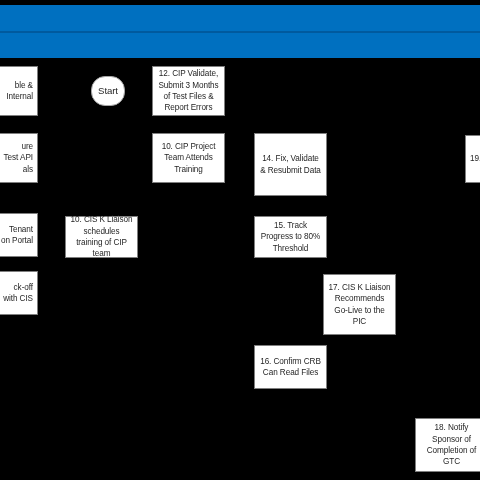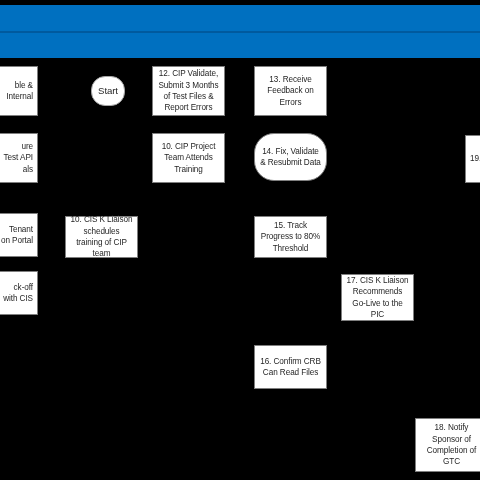--- a/index.html
+++ b/index.html
@@ -86,35 +86,32 @@
   </div>
 
   <div class="node terminator" style="left:63px; top:76px; width:34px; height:30px;margin-left:28px;">
     <div>Start</div>
   </div>
 
   <div class="node left-align" style="left:152px; top:66px; width:73px; height:50px;">
     <div>12. CIP Validate, Submit 3 Months of Test Files &amp; Report Errors</div>
   </div>
 
-  <div class="node" style="left:254px; top:66px; width:73px; height:50px;">
-    <div>13. Receive Feedback on Errors</div>
-  </div>
 
   <div class="node clip-left" style="left:-40px; top:133px; width:78px; height:50px;">
     <div style="white-space:pre-line; text-align:right;">ure
 Test API
 als</div>
   </div>
 
   <div class="node" style="left:152px; top:133px; width:73px; height:50px;">
     <div>10. CIP Project Team Attends Training</div>
   </div>
 
-  <div class="node" style="left:254px; top:133px; width:73px; height:48px;border-radius:20px;">
+  <div class="node" style="left:254px; top:133px; width:73px; height:63px;">
     <div>14. Fix, Validate &amp; Resubmit Data</div>
   </div>
 
   <div class="node clip-right" style="left:465px; top:135px; width:50px; height:48px;">
     <div style="text-align:left;">19.</div>
   </div>
 
   <div class="node clip-left" style="left:-40px; top:213px; width:78px; height:44px;">
     <div style="white-space:pre-line; text-align:right;">Tenant
 on Portal</div>
@@ -126,21 +123,21 @@
 
   <div class="node left-align" style="left:254px; top:216px; width:73px; height:42px;">
     <div>15. Track Progress to 80% Threshold</div>
   </div>
 
   <div class="node clip-left" style="left:-40px; top:271px; width:78px; height:44px;">
     <div style="white-space:pre-line; text-align:right;">ck-off
 with CIS</div>
   </div>
 
-  <div class="node" style="left:341px; top:274px; width:73px; height:47px;">
+  <div class="node" style="left:323px; top:274px; width:73px; height:61px;">
     <div>17. CIS K Liaison Recommends Go-Live to the PIC</div>
   </div>
 
   <div class="node" style="left:254px; top:345px; width:73px; height:44px;justify-content:center;">
     <div>16. Confirm CRB Can Read Files</div>
   </div>
 
   <div class="node" style="left:415px; top:418px; width:73px; height:54px;">
     <div>18. Notify Sponsor of Completion of GTC</div>
   </div>

